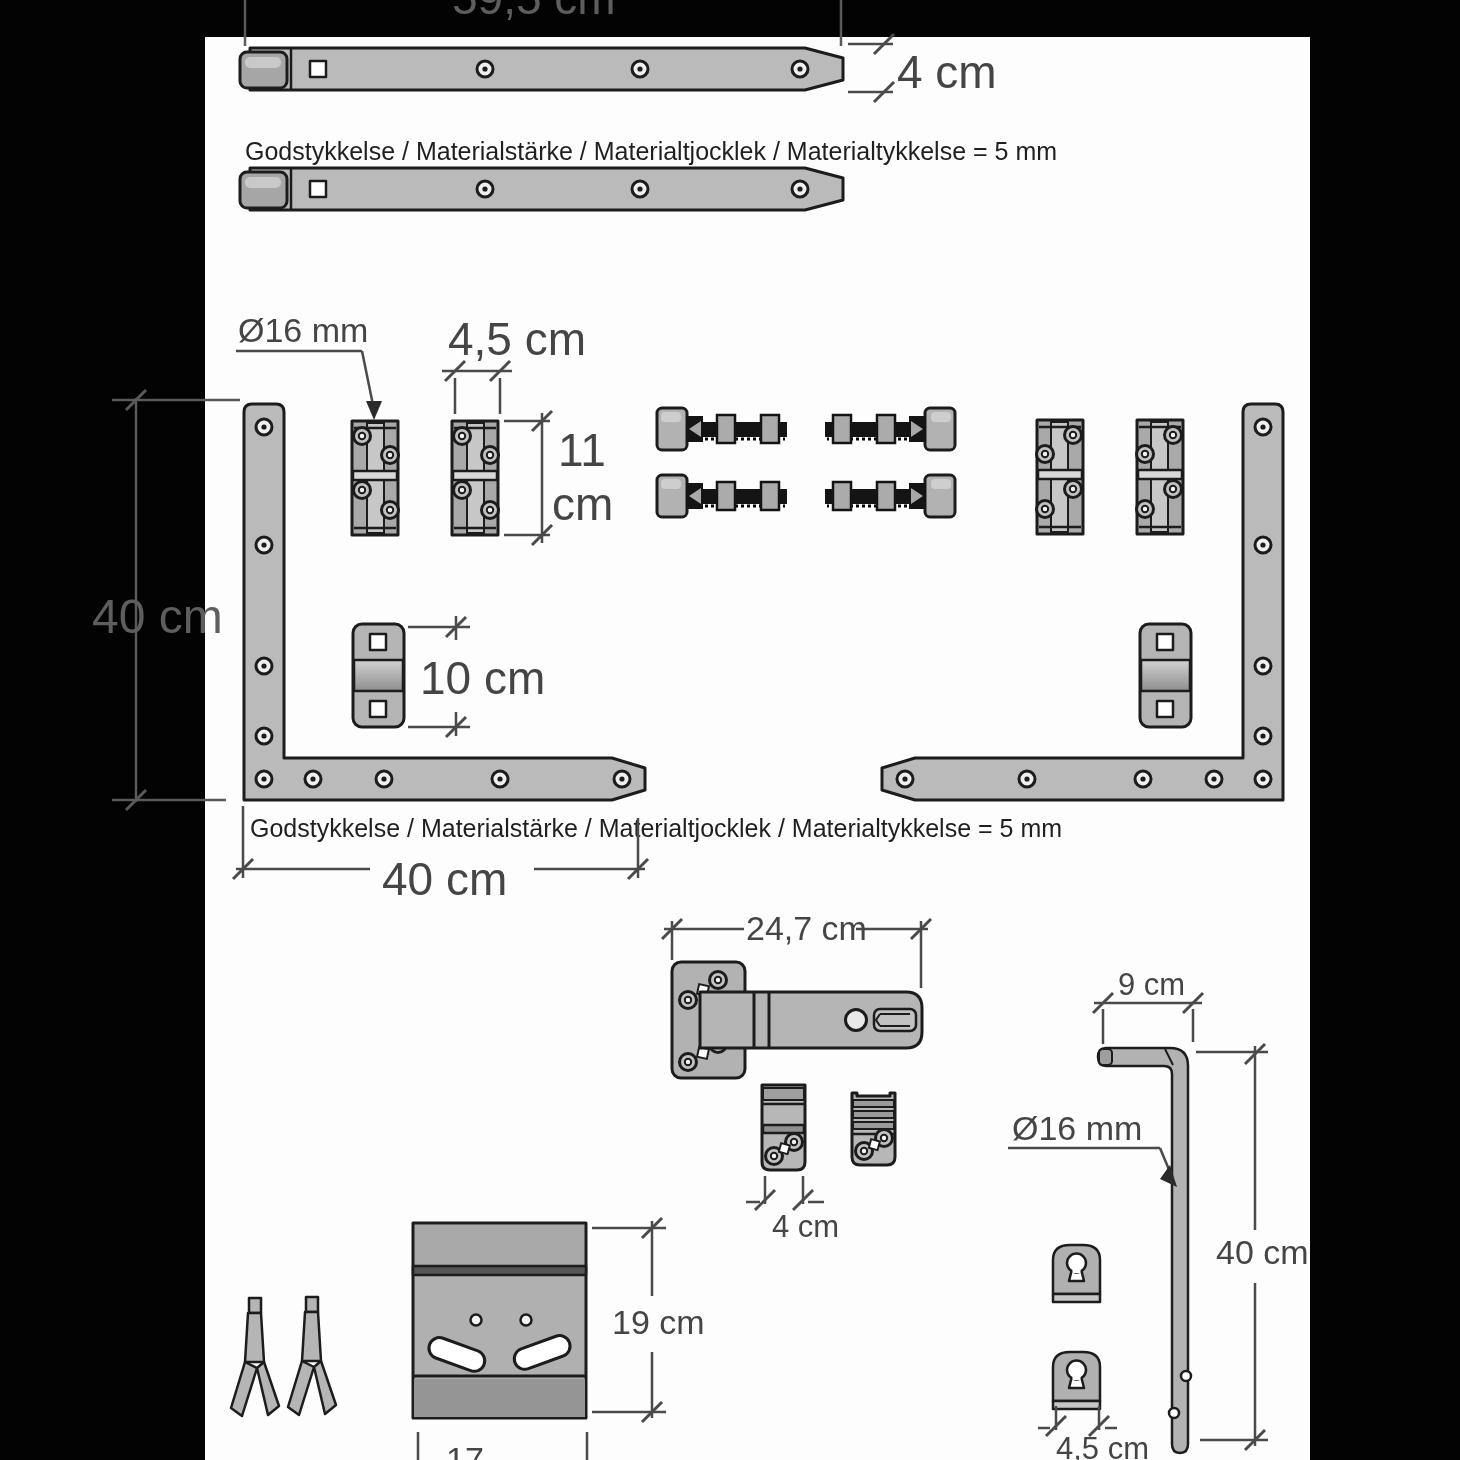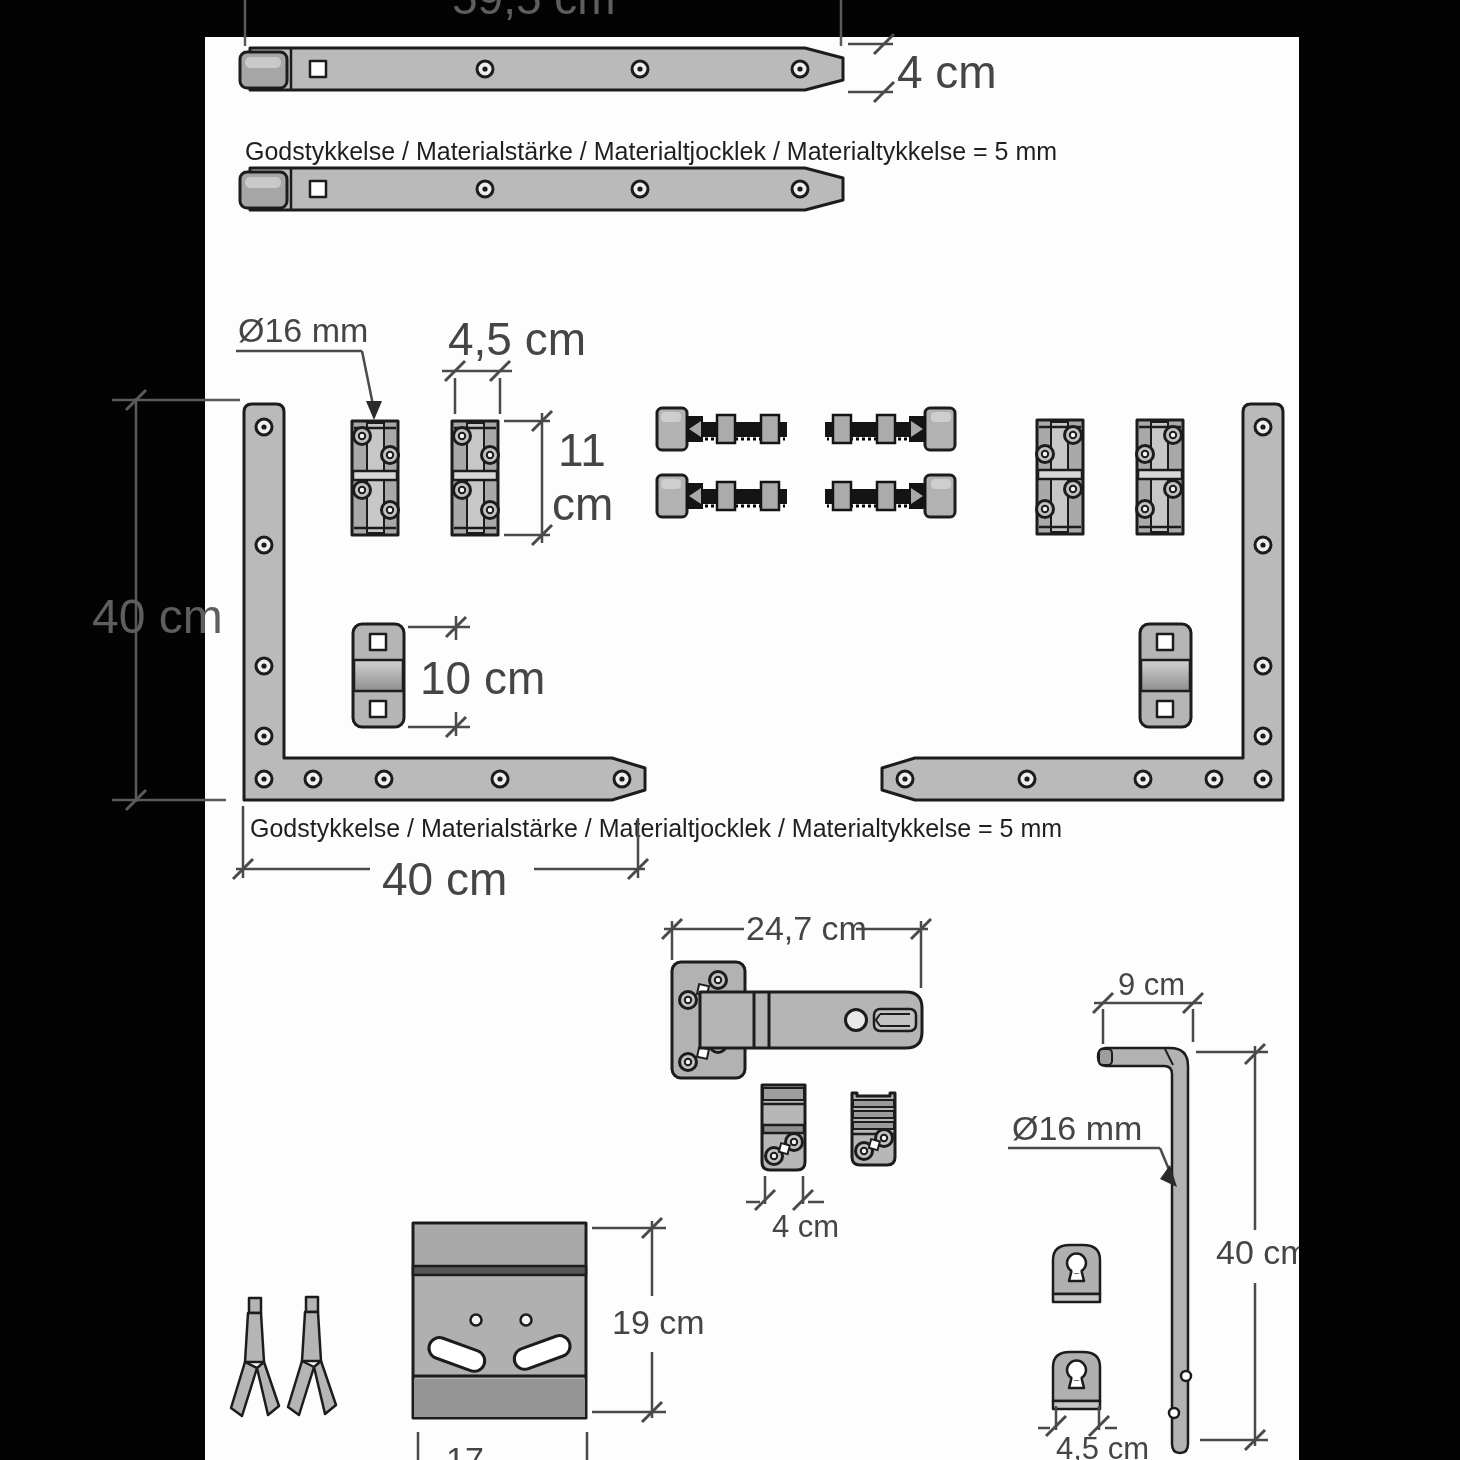--- a/index.html
+++ b/index.html
@@ -1,16 +1,16 @@
 <!DOCTYPE html>
 <html><head>
 <meta charset="utf-8">
 <style>
   html,body{margin:0;padding:0;background:#030303;}
-  #stage{position:relative;width:1299px;height:1460px;overflow:hidden;background:#030303;}
+  #stage{position:relative;width:1460px;height:1460px;overflow:hidden;background:#030303;}
   svg{display:block;}
   text{font-family:"Liberation Sans","DejaVu Sans",sans-serif;fill:#454545;}
   .t-big{font-size:46px;}
   .t-big2{font-size:48px;}
   .t-med{font-size:34px;}
   .t-sm{font-size:31px;}
   .t-note{font-size:25px;fill:#1f1f1f;}
   .gray{fill:#5e5e5e;}
   .ol{stroke:#1c1c1c;stroke-width:3;stroke-linejoin:round;}
   .ol2{stroke:#1c1c1c;stroke-width:2.5;stroke-linejoin:round;}

